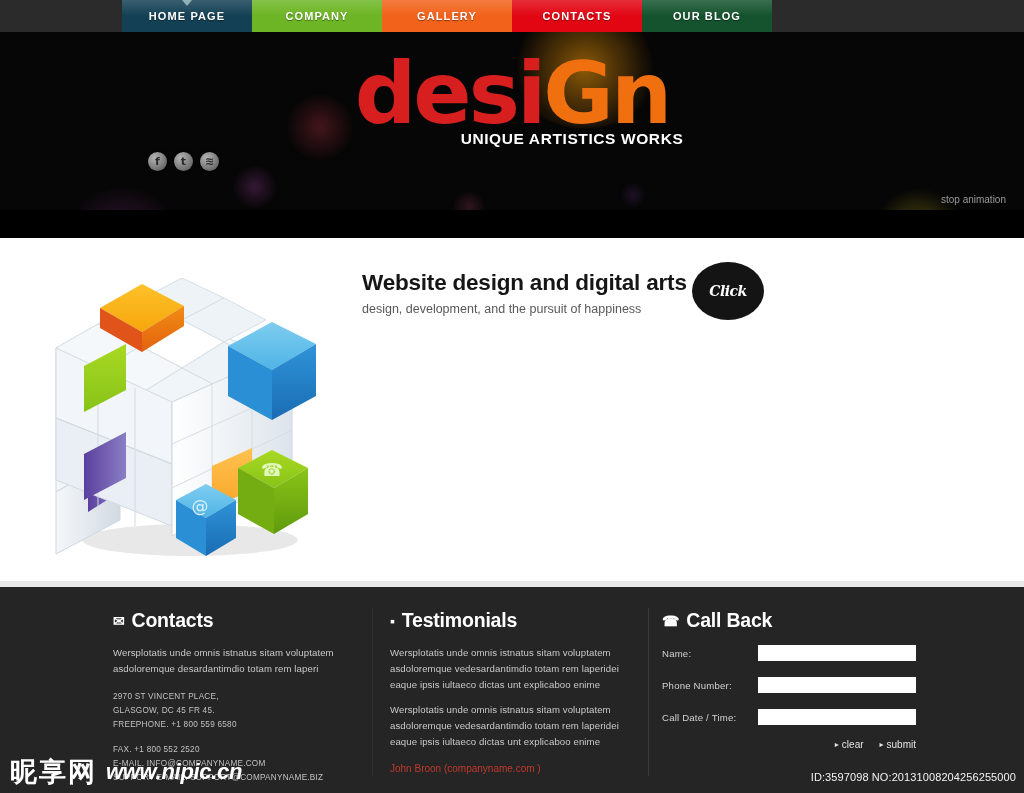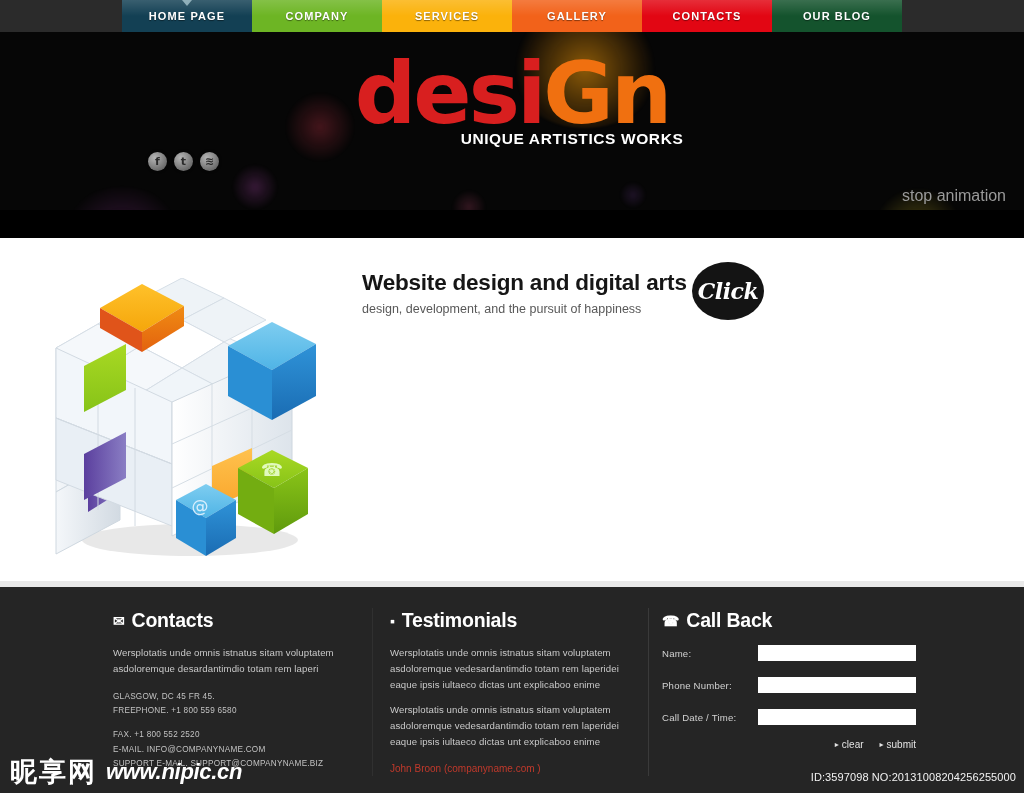--- a/index.html
+++ b/index.html
@@ -75,42 +75,42 @@
   .soc {
     width:19px; height:19px; border-radius:50%;
     background:radial-gradient(circle at 35% 30%, #b5b5b5, #6e6e6e 70%, #4a4a4a);
     color:#2a2a2a; font-size:11px; font-weight:bold;
     display:flex; align-items:center; justify-content:center;
     cursor:pointer; box-shadow:0 0 3px rgba(0,0,0,.6);
     font-family:"DejaVu Sans", sans-serif;
   }
   .stop-anim {
     position:absolute; right:18px; bottom:5px;
-    color:#9a9a9a; font-size:16px; cursor:pointer;
+    color:#9a9a9a; font-size:10px; cursor:pointer;
   }
 
   
   .main {
     position:absolute; top:238px; left:0; width:1024px; height:347px;
     background:#fff;
   }
   .heading-block { position:absolute; left:362px; top:32px; }
   .h-title {
     font-size:22.5px; font-weight:bold; color:#161616;
     letter-spacing:-.2px; white-space:nowrap;
   }
   .h-sub {
     font-size:12.5px; color:#585858; margin-top:6px; white-space:nowrap;
   }
   .click-badge {
     position:absolute; left:692px; top:262px; width:72px; height:58px;
     border-radius:50%; background:#141414; color:#fff;
     display:flex; align-items:center; justify-content:center;
     font-family:"DejaVu Serif", serif; font-style:italic;
-    font-size:22px; font-weight:bold; cursor:pointer;
+    font-size:14px; font-weight:bold; cursor:pointer;
     letter-spacing:-.5px;
   }
 
   
   .cube-art { position:absolute; left:40px; top:40px; width:300px; height:290px; }
   .cube-art svg { display:block; }
 
   
   .footer {
     position:absolute; top:585px; left:0; width:1024px; height:208px;
@@ -195,23 +195,20 @@
 <div class="page">
 
   <div class="navbar">
     <div class="nav-pad-left"></div>
     <div class="nav-item" style="background:#134054">
       <div class="nav-arrow"></div>
       <span>HOME PAGE</span>
     </div>
     <div class="nav-item" style="background:#6db524">
       <span>COMPANY</span>
-    </div>
-    <div class="nav-item" style="background:#fbb20b">
-      <span>SERVICES</span>
     </div>
     <div class="nav-item" style="background:#f2621a">
       <span>GALLERY</span>
     </div>
     <div class="nav-item" style="background:#e20613">
       <span>CONTACTS</span>
     </div>
     <div class="nav-item" style="background:#14532d">
       <span>OUR BLOG</span>
     </div>
@@ -390,20 +387,21 @@
 
   <div class="footer">
 
     <div class="col col-contacts">
       <div class="col-title">
         <span class="ic">✉</span>
         <span>Contacts</span>
       </div>
       <div class="lorem">Wersplotatis unde omnis istnatus sitam voluptatem asdoloremque desardantimdio totam rem laperi</div>
       <div class="addr">
+        <div>2970 ST VINCENT PLACE,</div>
         <div>GLASGOW, DC 45 FR 45.</div>
         <div>FREEPHONE.  +1 800 559 6580</div>
       </div>
       <div class="contact-lines">
         <div>FAX.            +1 800 552 2520</div>
         <div>E-MAIL. INFO@COMPANYNAME.COM</div>
         <div>SUPPORT E-MAIL. SUPPORT@COMPANYNAME.BIZ</div>
       </div>
     </div>
 

